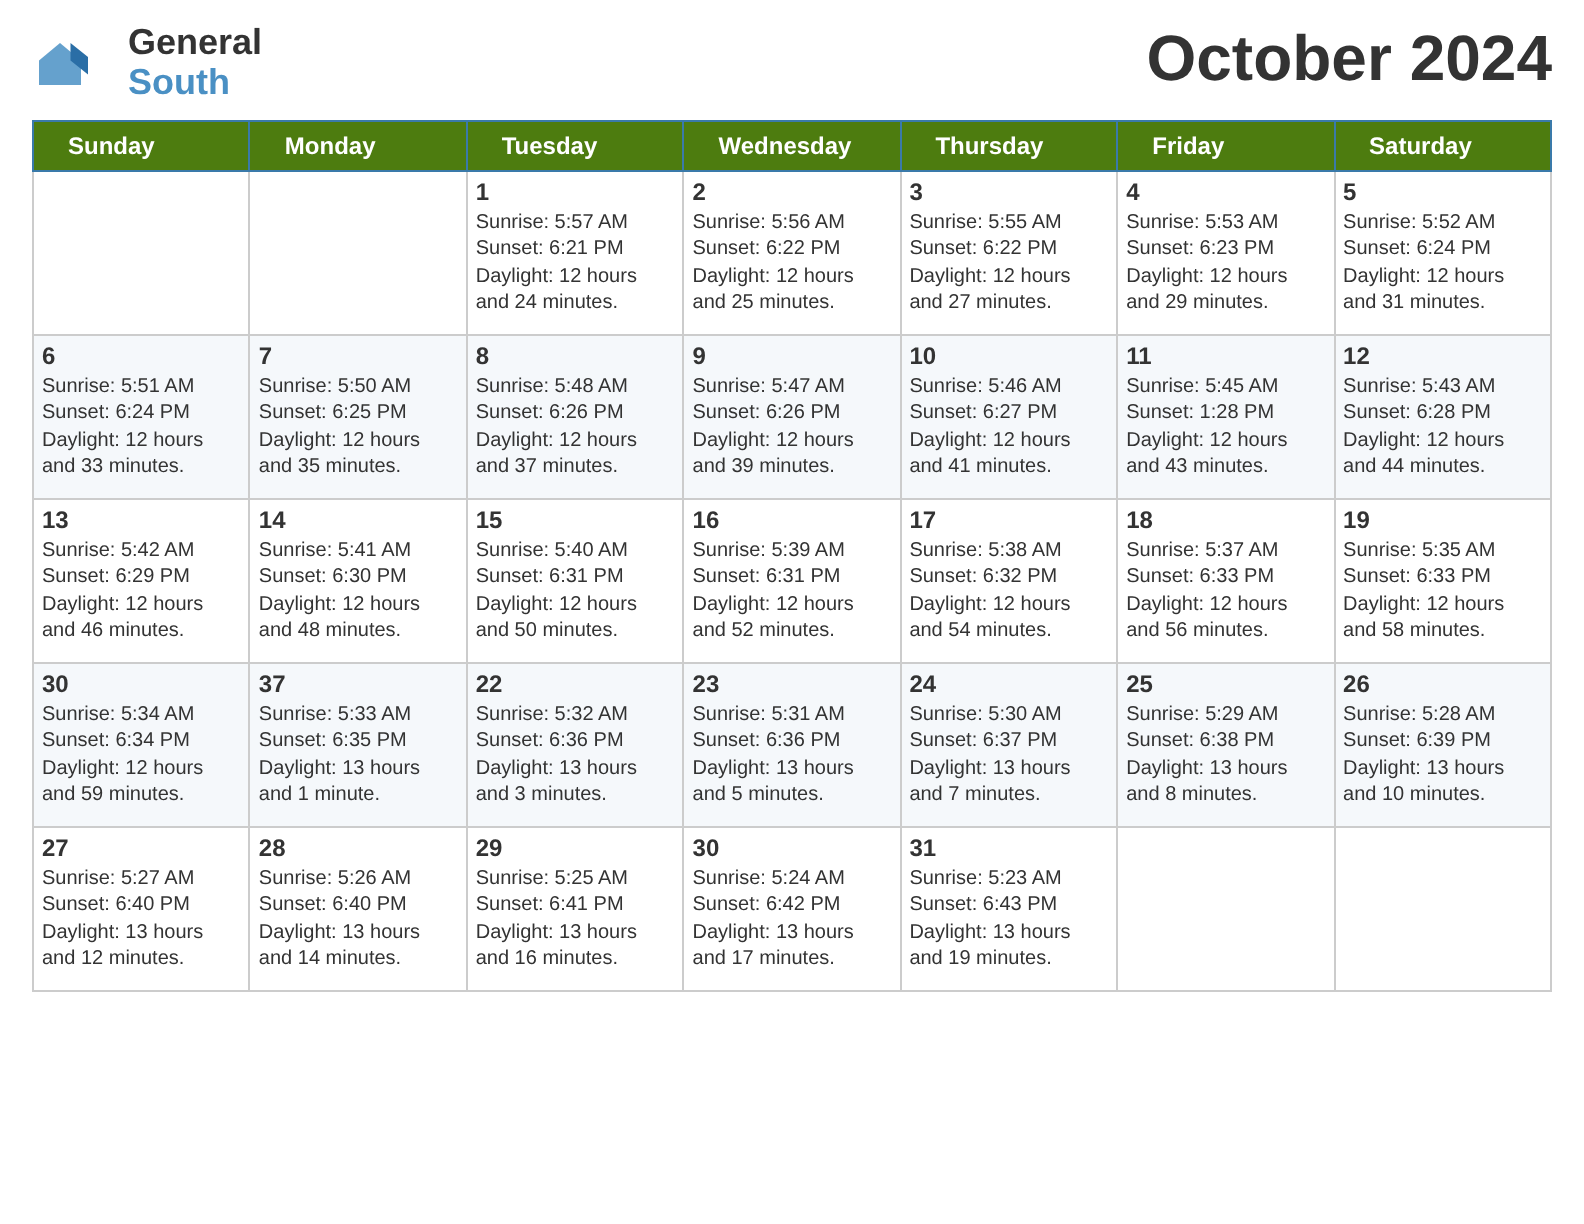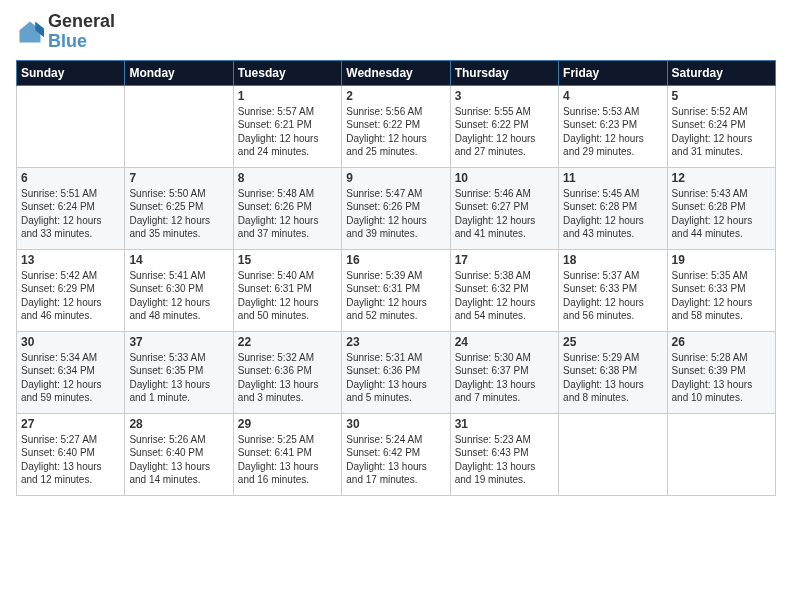--- a/index.html
+++ b/index.html
@@ -18,21 +18,21 @@
     }
     .header {
       display: flex;
       justify-content: space-between;
       align-items: flex-start;
       margin-bottom: 8px;
     }
     .logo {
       display: flex;
       align-items: center;
-      gap: 4px;
+      gap: 20px;
     }
     .logo-text {
       font-size: 18px;
       font-weight: bold;
       line-height: 1.1;
     }
     .logo-general { color: #333; }
     .logo-blue { color: #4a90c4; }
     .logo-icon {
       width: 28px;
@@ -50,25 +50,25 @@
     .location {
       font-size: 14px;
       color: #555;
     }
     .calendar {
       width: 100%;
       border-collapse: collapse;
       border: 1px solid #ccc;
     }
     .calendar th {
-      background-color: #0f172a;
+      background-color: #4d7c0f;
       color: #fff;
       font-size: 12px;
       font-weight: bold;
-      padding: 5px 4px;
+      padding: 5px 17px;
       text-align: left;
       border: 1px solid #3a7aaa;
     }
     .calendar td {
       vertical-align: top;
       border: 1px solid #ccc;
       padding: 3px 4px;
       width: calc(100% / 7);
       height: 82px;
       font-size: 9.5px;
@@ -98,24 +98,25 @@
 
 <div class="page">
   <div class="header">
     <div class="logo">
       <svg class="logo-icon" viewBox="0 0 32 32" xmlns="http://www.w3.org/2000/svg">
         <polygon points="16,4 28,14 28,28 4,28 4,14" fill="#4a90c4" opacity="0.85"></polygon>
         <polygon points="22,4 32,12 32,22 22,14" fill="#2a6ea6"></polygon>
       </svg>
       <div class="logo-text">
         <span class="logo-general">General</span><br>
-        <span class="logo-blue">Blue</span>
+        <span class="logo-blue">South</span>
       </div>
     </div>
     <div class="title-block">
+      <div class="month-title">October 2024</div>
     </div>
   </div>
 
   <table class="calendar">
     <thead>
       <tr>
         <th>Sunday</th>
         <th>Monday</th>
         <th>Tuesday</th>
         <th>Wednesday</th>
@@ -186,21 +187,21 @@
           </td>
           <td>
             <span class="day-number">10</span>
             <div class="day-info">Sunrise: 5:46 AM
 Sunset: 6:27 PM
 Daylight: 12 hours and 41 minutes.</div>
           </td>
           <td>
             <span class="day-number">11</span>
             <div class="day-info">Sunrise: 5:45 AM
-Sunset: 6:28 PM
+Sunset: 1:28 PM
 Daylight: 12 hours and 43 minutes.</div>
           </td>
           <td>
             <span class="day-number">12</span>
             <div class="day-info">Sunrise: 5:43 AM
 Sunset: 6:28 PM
 Daylight: 12 hours and 44 minutes.</div>
           </td>
         </tr>
         <tr>

